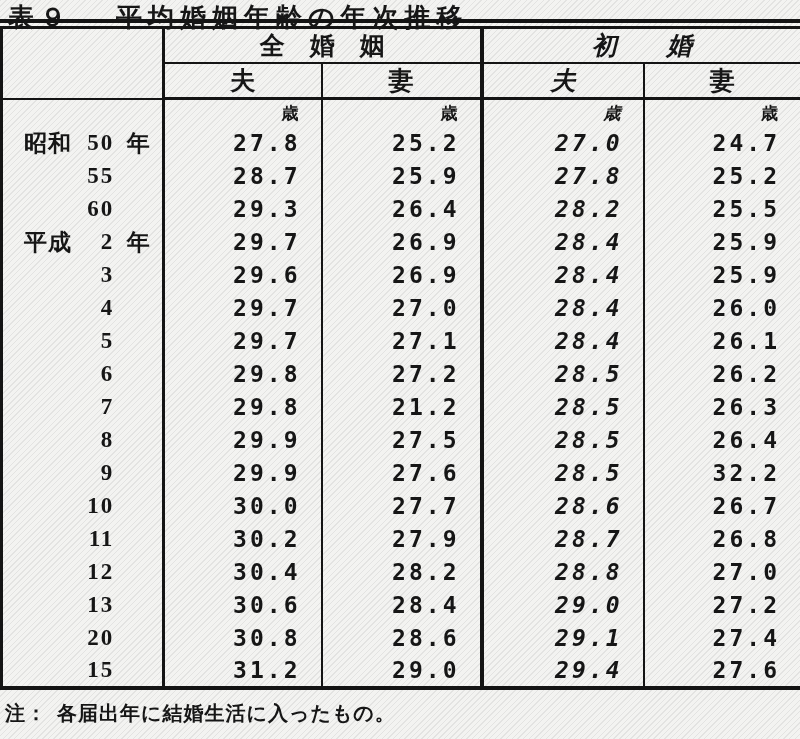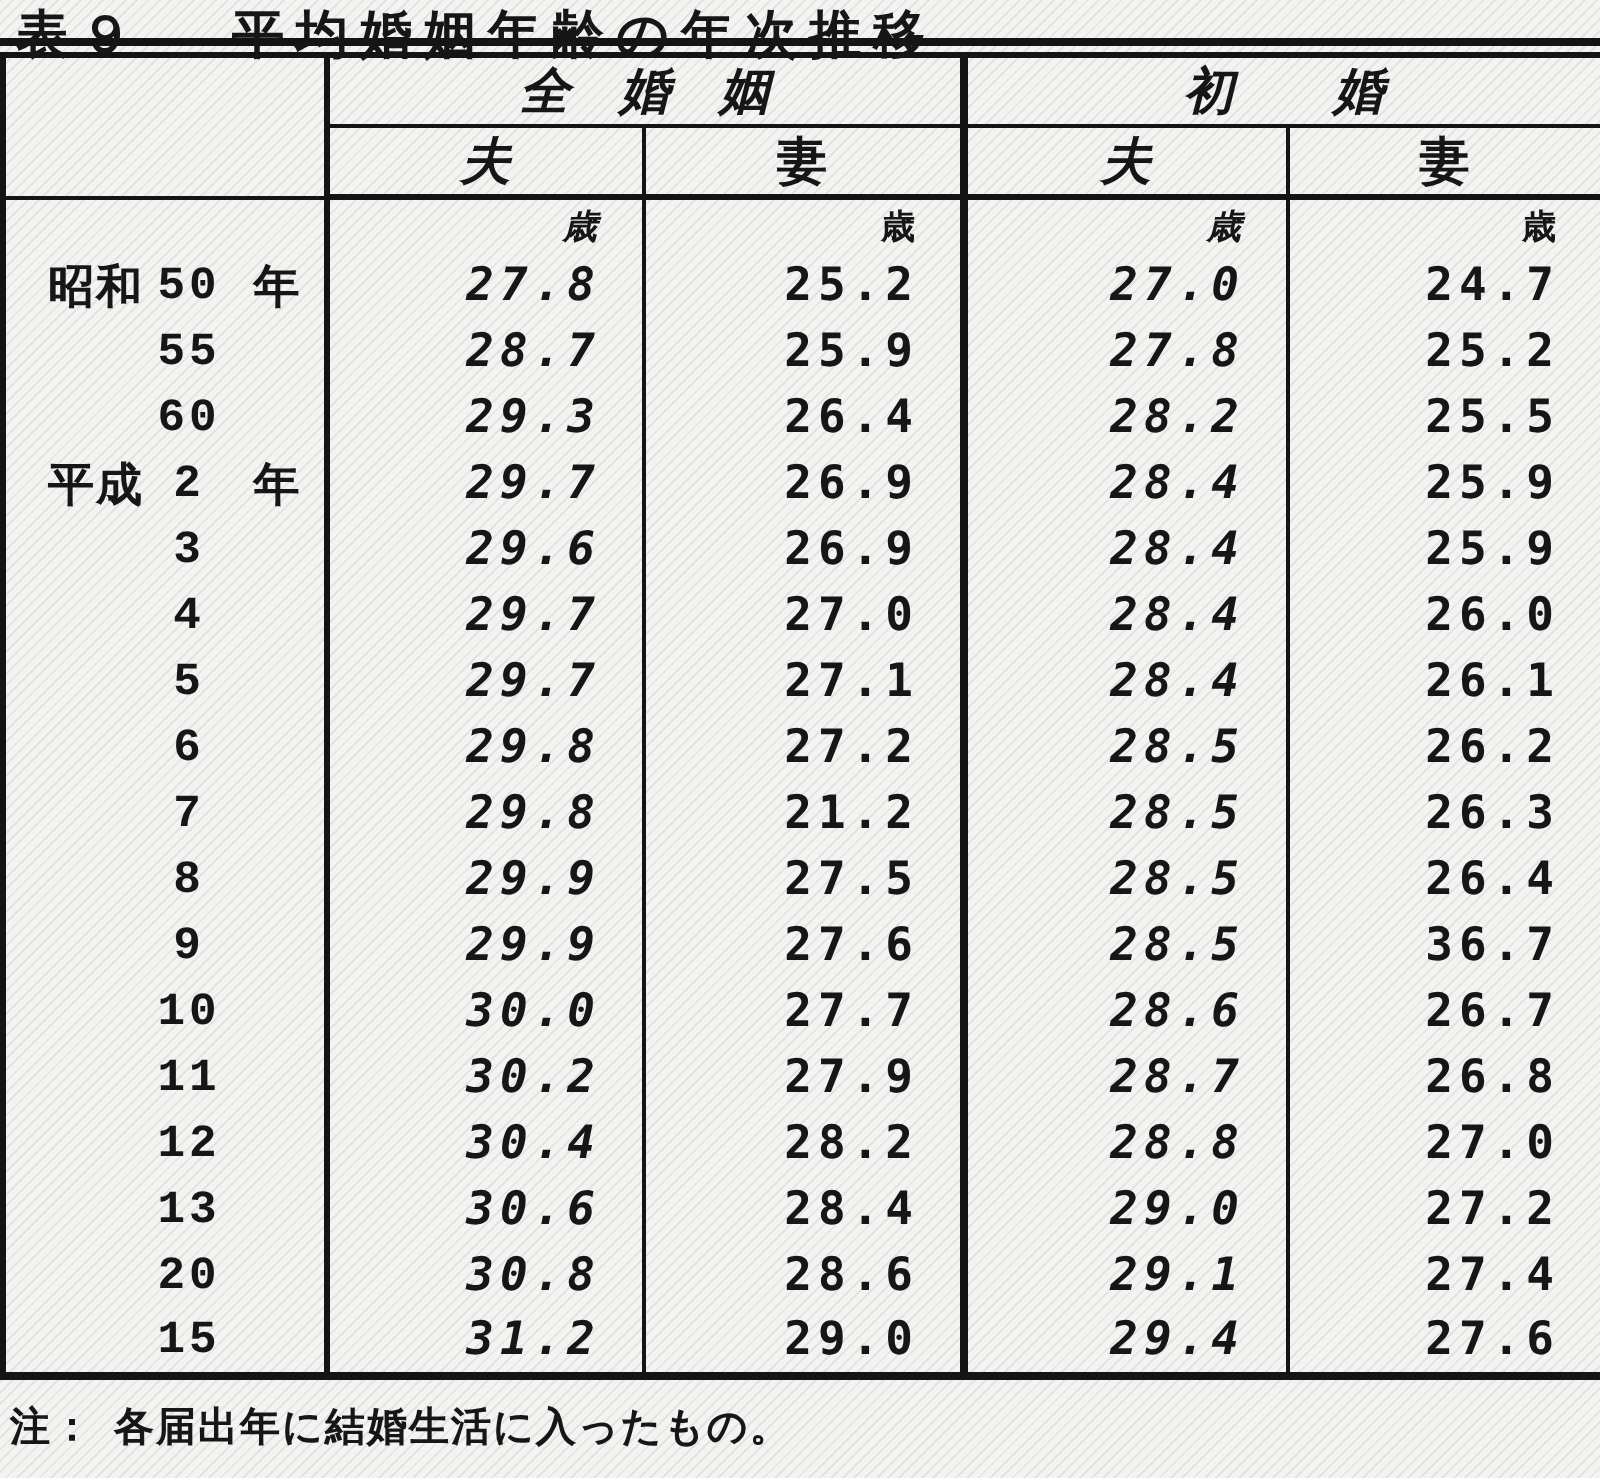--- a/index.html
+++ b/index.html
@@ -46,38 +46,38 @@
   tr.h1{ height:34px; }
   tr.h2{ height:33px; }
   tr.unit-row{ height:28px; }
   tbody tr{ height:33px;margin-top:23px; }
   tr.h1 th, tr.h2 th{
     font-size:25px; text-align:center; letter-spacing:0;
   }
   tr.h1 th{ border-bottom:2px solid var(--line); }
   tr.h2 th{ border-bottom:3px solid var(--line); }
   th.year-head{ border-bottom:3px solid var(--line); }
-  .bl3{ border-left:3px solid var(--line);font-style:italic; }
+  .bl3{ border-left:3px solid var(--line); }
   .bl2{ border-left:2px solid var(--line); }
   .bl4{ border-left:4px solid var(--line);font-style:italic; }
   td.num{
     text-align:right; padding-right:20px;
     font-family:"DejaVu Sans Mono", monospace;
     font-size:23px; letter-spacing:3px;
   }
   td.unit-cell{
     text-align:right; padding-right:22px;
     font-size:17px;
   }
   td.ycell{ font-size:23px; }
   td.ycell .wrap{ display:flex; align-items:center; }
   .era{ width:72px; padding-left:21px; letter-spacing:1px; }
   .ynum{
-    width:40px; text-align:center;
-    font-family:Liberation Mono, monospace; letter-spacing:2px;
+    width:40px; text-align:right;
+    font-family:Liberation Serif, serif; letter-spacing:2px;
   }
   .ysuf{ width:48px; text-align:center; }
   
   .note{
     margin-top:10px; padding-left:5px;
     font-size:20px; font-weight:bold; letter-spacing:1px;
     display:flex; white-space:nowrap;
   }
   .note-label{ margin-right:10px; }
 </style>
@@ -254,21 +254,21 @@
     <td class="ycell">
       <span class="wrap">
         <span class="era"></span>
         <span class="ynum">9</span>
         <span class="ysuf"></span>
       </span>
     </td>
     <td class="num bl3">29.9</td>
     <td class="num bl2">27.6</td>
     <td class="num bl4">28.5</td>
-    <td class="num bl2">36.7</td>
+    <td class="num bl2">32.2</td>
   </tr>
   <tr>
     <td class="ycell">
       <span class="wrap">
         <span class="era"></span>
         <span class="ynum">10</span>
         <span class="ysuf"></span>
       </span>
     </td>
     <td class="num bl3">30.0</td>

